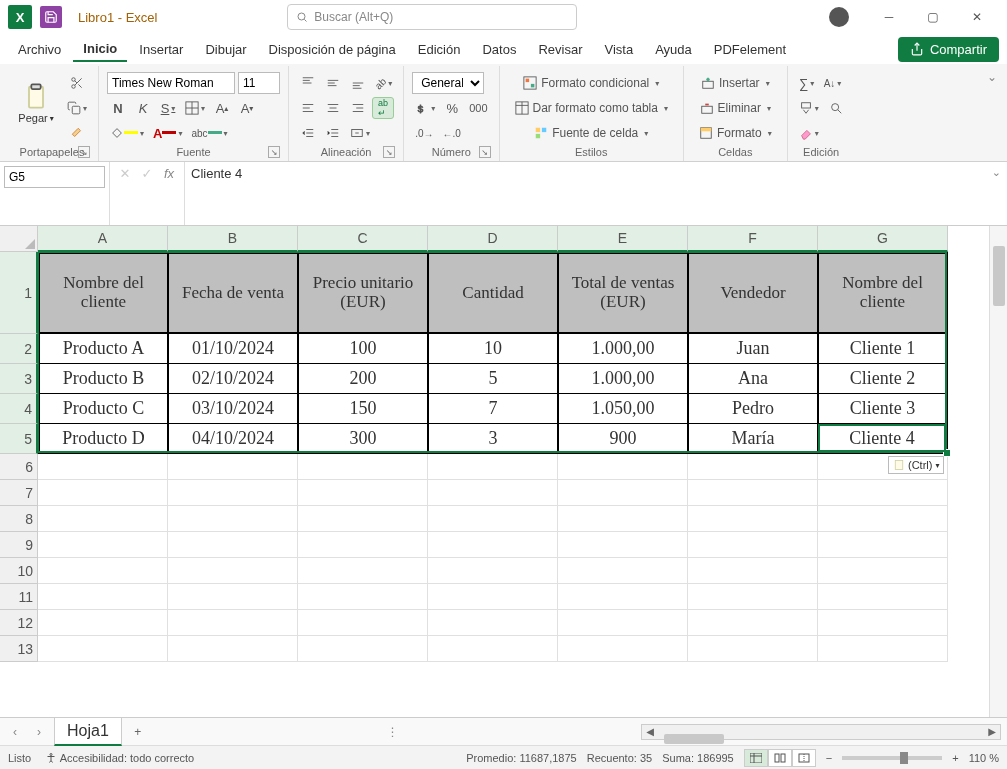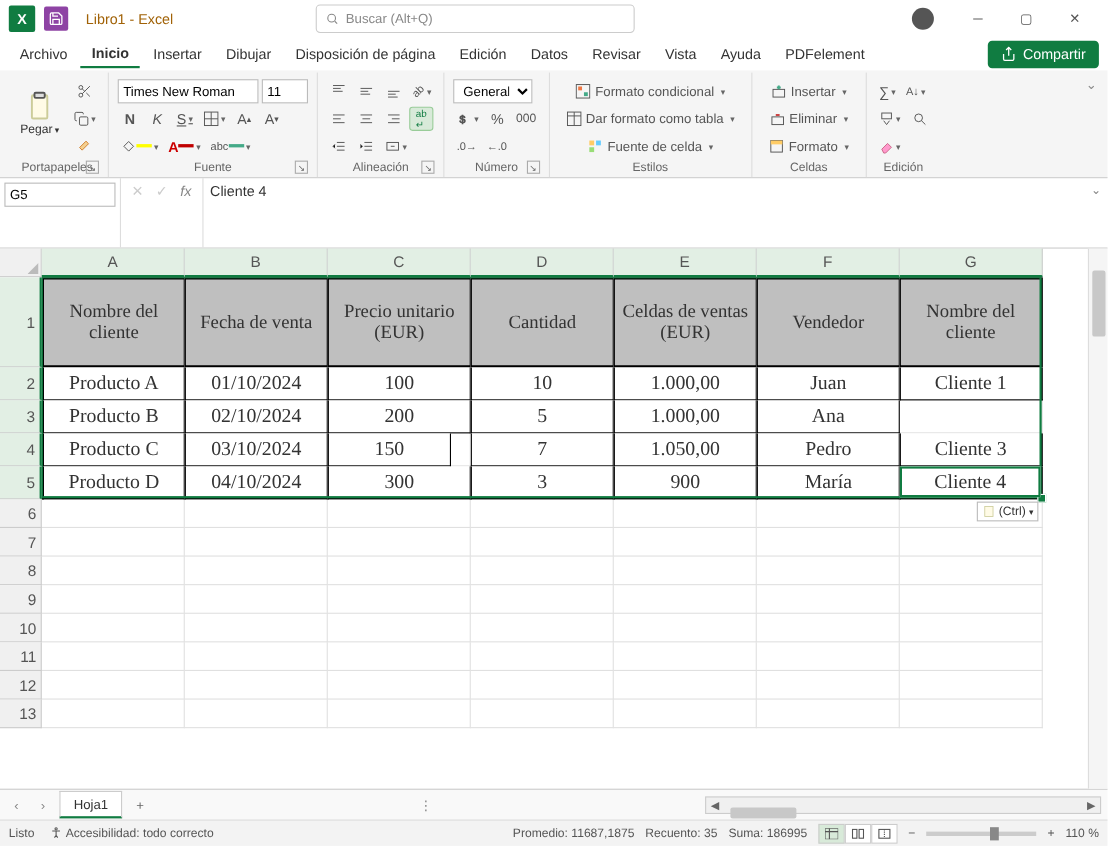--- a/index.html
+++ b/index.html
@@ -80,21 +80,21 @@
 
 .paste-tag { position:absolute; background:#fff; border:1px solid #bbb; padding:2px 4px; font-size:11px; font-family:"Segoe UI"; display:flex; align-items:center; gap:3px; z-index:6;}
 .paste-tag svg{width:12px;height:12px;}
 
 .vscroll { width: 18px; background: #f5f5f5; border-left: 1px solid #ddd; position:relative;}
 .vscroll .thumb{ position:absolute; top:20px; left:3px; width:12px; height:60px; background:#c8c8c8; border-radius:2px;}
 
 
 .sheet-tabs { display: flex; align-items: center; height: 28px; border-top: 1px solid #ccc; background: #f9f9f9; padding: 0 6px; gap: 6px; }
 .sheet-tabs .nav { color: #888; width:18px; text-align:center;}
-.sheet-tab { padding: 4px 12px; background: #fff; border: 1px solid #ccc; border-bottom: 2px solid #107c41; font-size: 12px; }
+.sheet-tab { padding: 4px 12px; background: #fff; border: 1px solid #ccc; border-bottom: 2px solid #107c41; font-size: 16px; }
 .sheet-add { width: 20px; height: 20px; display: flex; align-items: center; justify-content: center; color: #666; }
 .hscroll-wrap { margin-left: auto; display: flex; align-items: center; width: 360px; height: 16px; background: #f0f0f0; border: 1px solid #ccc; position:relative;}
 .hscroll-wrap .harrow{width:16px;text-align:center;color:#666;font-size:10px;}
 .hscroll-wrap .htrack{flex:1;position:relative;}
 .hscroll-wrap .hthumb{position:absolute;left:6px;top:2px;height:10px;width:60px;background:#c8c8c8;border-radius:2px;}
 
 
 .status-bar { display: flex; align-items: center; height: 24px; background: #f3f3f3; border-top: 1px solid #ddd; padding: 0 8px; font-size: 11px; color: #555; gap: 14px; }
 .status-bar .right { margin-left: auto; display: flex; align-items: center; gap: 10px; }
 .view-btns { display: flex; gap: 0; }
@@ -583,39 +583,40 @@
             <div class="cell " style="left: 130px; top: 384px; width: 130px; height: 26px;"></div>
             <div class="cell " style="left: 260px; top: 384px; width: 130px; height: 26px;"></div>
             <div class="cell " style="left: 390px; top: 384px; width: 130px; height: 26px;"></div>
             <div class="cell " style="left: 520px; top: 384px; width: 130px; height: 26px;"></div>
             <div class="cell " style="left: 650px; top: 384px; width: 130px; height: 26px;"></div>
             <div class="cell " style="left: 780px; top: 384px; width: 130px; height: 26px;"></div>
             <div class="cell data-header" style="left: 0px; top: 0px; width: 130px; height: 82px; border-width: 2px 1px 2px 2px; border-style: solid; border-color: rgb(0, 0, 0); white-space: normal; text-align: center;">Nombre del cliente</div>
             <div class="cell data-header" style="left: 260px; top: 0px; width: 130px; height: 82px; border-width: 2px 1px; border-style: solid; border-color: rgb(0, 0, 0); white-space: normal; text-align: center;">Precio unitario (EUR)</div>
             <div class="cell data-header" style="left: 130px; top: 0px; width: 130px; height: 82px; border-width: 2px 1px; border-style: solid; border-color: rgb(0, 0, 0); white-space: normal; text-align: center;">Fecha de venta</div>
             <div class="cell data-header" style="left: 390px; top: 0px; width: 130px; height: 82px; border-width: 2px 1px; border-style: solid; border-color: rgb(0, 0, 0); white-space: normal; text-align: center;">Cantidad</div>
-            <div class="cell data-header" style="left: 520px; top: 0px; width: 130px; height: 82px; border-width: 2px 1px; border-style: solid; border-color: rgb(0, 0, 0); white-space: normal; text-align: center;">Celdas de ventas (EUR)</div>
+            <div class="cell data-header" style="left: 520px; top: 0px; width: 130px; height: 82px; border-width: 2px 1px; border-style: solid; border-color: rgb(0, 0, 0); white-space: normal; text-align: center;">Total de ventas (EUR)</div>
             <div class="cell data-header" style="left: 650px; top: 0px; width: 130px; height: 82px; border-width: 2px 1px; border-style: solid; border-color: rgb(0, 0, 0); white-space: normal; text-align: center;">Vendedor</div>
             <div class="cell data-header" style="left: 780px; top: 0px; width: 130px; height: 82px; border-width: 2px 2px 2px 1px; border-style: solid; border-color: rgb(0, 0, 0); white-space: normal; text-align: center;">Nombre del cliente</div>
             <div class="cell data-body" style="left: 0px; top: 82px; width: 130px; height: 30px; border-left: 2px solid rgb(0, 0, 0); border-right: 1px solid rgb(0, 0, 0); border-bottom: 1px solid rgb(0, 0, 0);">Producto A</div>
             <div class="cell data-body" style="left: 130px; top: 82px; width: 130px; height: 30px; border-left: 1px solid rgb(0, 0, 0); border-right: 1px solid rgb(0, 0, 0); border-bottom: 1px solid rgb(0, 0, 0);">01/10/2024</div>
             <div class="cell data-body" style="left: 260px; top: 82px; width: 130px; height: 30px; border-left: 1px solid rgb(0, 0, 0); border-right: 1px solid rgb(0, 0, 0); border-bottom: 1px solid rgb(0, 0, 0);">100</div>
             <div class="cell data-body" style="left: 390px; top: 82px; width: 130px; height: 30px; border-left: 1px solid rgb(0, 0, 0); border-right: 1px solid rgb(0, 0, 0); border-bottom: 1px solid rgb(0, 0, 0);">10</div>
             <div class="cell data-body" style="left: 520px; top: 82px; width: 130px; height: 30px; border-left: 1px solid rgb(0, 0, 0); border-right: 1px solid rgb(0, 0, 0); border-bottom: 1px solid rgb(0, 0, 0);">1.000,00</div>
             <div class="cell data-body" style="left: 650px; top: 82px; width: 130px; height: 30px; border-left: 1px solid rgb(0, 0, 0); border-right: 1px solid rgb(0, 0, 0); border-bottom: 1px solid rgb(0, 0, 0);">Juan</div>
             <div class="cell data-body" style="left: 780px; top: 82px; width: 130px; height: 30px; border-left: 1px solid rgb(0, 0, 0); border-right: 2px solid rgb(0, 0, 0); border-bottom: 1px solid rgb(0, 0, 0);">Cliente 1</div>
             <div class="cell data-body" style="left: 0px; top: 112px; width: 130px; height: 30px; border-left: 2px solid rgb(0, 0, 0); border-right: 1px solid rgb(0, 0, 0); border-bottom: 1px solid rgb(0, 0, 0);">Producto B</div>
             <div class="cell data-body" style="left: 130px; top: 112px; width: 130px; height: 30px; border-left: 1px solid rgb(0, 0, 0); border-right: 1px solid rgb(0, 0, 0); border-bottom: 1px solid rgb(0, 0, 0);">02/10/2024</div>
             <div class="cell data-body" style="left: 260px; top: 112px; width: 130px; height: 30px; border-left: 1px solid rgb(0, 0, 0); border-right: 1px solid rgb(0, 0, 0); border-bottom: 1px solid rgb(0, 0, 0);">200</div>
             <div class="cell data-body" style="left: 390px; top: 112px; width: 130px; height: 30px; border-left: 1px solid rgb(0, 0, 0); border-right: 1px solid rgb(0, 0, 0); border-bottom: 1px solid rgb(0, 0, 0);">5</div>
             <div class="cell data-body" style="left: 520px; top: 112px; width: 130px; height: 30px; border-left: 1px solid rgb(0, 0, 0); border-right: 1px solid rgb(0, 0, 0); border-bottom: 1px solid rgb(0, 0, 0);">1.000,00</div>
             <div class="cell data-body" style="left: 650px; top: 112px; width: 130px; height: 30px; border-left: 1px solid rgb(0, 0, 0); border-right: 1px solid rgb(0, 0, 0); border-bottom: 1px solid rgb(0, 0, 0);">Ana</div>
+            <div class="cell data-body" style="left: 780px; top: 112px; width: 130px; height: 30px; border-left: 1px solid rgb(0, 0, 0); border-right: 2px solid rgb(0, 0, 0); border-bottom: 1px solid rgb(0, 0, 0);">Cliente 2</div>
             <div class="cell data-body" style="left: 0px; top: 142px; width: 130px; height: 30px; border-left: 2px solid rgb(0, 0, 0); border-right: 1px solid rgb(0, 0, 0); border-bottom: 1px solid rgb(0, 0, 0);">Producto C</div>
             <div class="cell data-body" style="left: 130px; top: 142px; width: 130px; height: 30px; border-left: 1px solid rgb(0, 0, 0); border-right: 1px solid rgb(0, 0, 0); border-bottom: 1px solid rgb(0, 0, 0);">03/10/2024</div>
-            <div class="cell data-body" style="left: 260px; top: 142px; width: 112px; height: 30px; border-left: 1px solid rgb(0, 0, 0); border-right: 1px solid rgb(0, 0, 0); border-bottom: 1px solid rgb(0, 0, 0);">150</div>
+            <div class="cell data-body" style="left: 260px; top: 142px; width: 130px; height: 30px; border-left: 1px solid rgb(0, 0, 0); border-right: 1px solid rgb(0, 0, 0); border-bottom: 1px solid rgb(0, 0, 0);">150</div>
             <div class="cell data-body" style="left: 390px; top: 142px; width: 130px; height: 30px; border-left: 1px solid rgb(0, 0, 0); border-right: 1px solid rgb(0, 0, 0); border-bottom: 1px solid rgb(0, 0, 0);">7</div>
             <div class="cell data-body" style="left: 520px; top: 142px; width: 130px; height: 30px; border-left: 1px solid rgb(0, 0, 0); border-right: 1px solid rgb(0, 0, 0); border-bottom: 1px solid rgb(0, 0, 0);">1.050,00</div>
             <div class="cell data-body" style="left: 650px; top: 142px; width: 130px; height: 30px; border-left: 1px solid rgb(0, 0, 0); border-right: 1px solid rgb(0, 0, 0); border-bottom: 1px solid rgb(0, 0, 0);">Pedro</div>
             <div class="cell data-body" style="left: 780px; top: 142px; width: 130px; height: 30px; border-left: 1px solid rgb(0, 0, 0); border-right: 2px solid rgb(0, 0, 0); border-bottom: 1px solid rgb(0, 0, 0);">Cliente 3</div>
             <div class="cell data-body" style="left: 0px; top: 172px; width: 130px; height: 30px; border-left: 2px solid rgb(0, 0, 0); border-right: 1px solid rgb(0, 0, 0); border-bottom: 2px solid rgb(0, 0, 0);">Producto D</div>
             <div class="cell data-body" style="left: 130px; top: 172px; width: 130px; height: 30px; border-left: 1px solid rgb(0, 0, 0); border-right: 1px solid rgb(0, 0, 0); border-bottom: 2px solid rgb(0, 0, 0);">04/10/2024</div>
             <div class="cell data-body" style="left: 260px; top: 172px; width: 130px; height: 30px; border-left: 1px solid rgb(0, 0, 0); border-right: 1px solid rgb(0, 0, 0); border-bottom: 2px solid rgb(0, 0, 0);">300</div>
             <div class="cell data-body" style="left: 390px; top: 172px; width: 130px; height: 30px; border-left: 1px solid rgb(0, 0, 0); border-right: 1px solid rgb(0, 0, 0); border-bottom: 2px solid rgb(0, 0, 0);">3</div>
             <div class="cell data-body" style="left: 520px; top: 172px; width: 130px; height: 30px; border-left: 1px solid rgb(0, 0, 0); border-right: 1px solid rgb(0, 0, 0); border-bottom: 2px solid rgb(0, 0, 0);">900</div>
             <div class="cell data-body" style="left: 650px; top: 172px; width: 130px; height: 30px; border-left: 1px solid rgb(0, 0, 0); border-right: 1px solid rgb(0, 0, 0); border-bottom: 2px solid rgb(0, 0, 0);">María</div>

